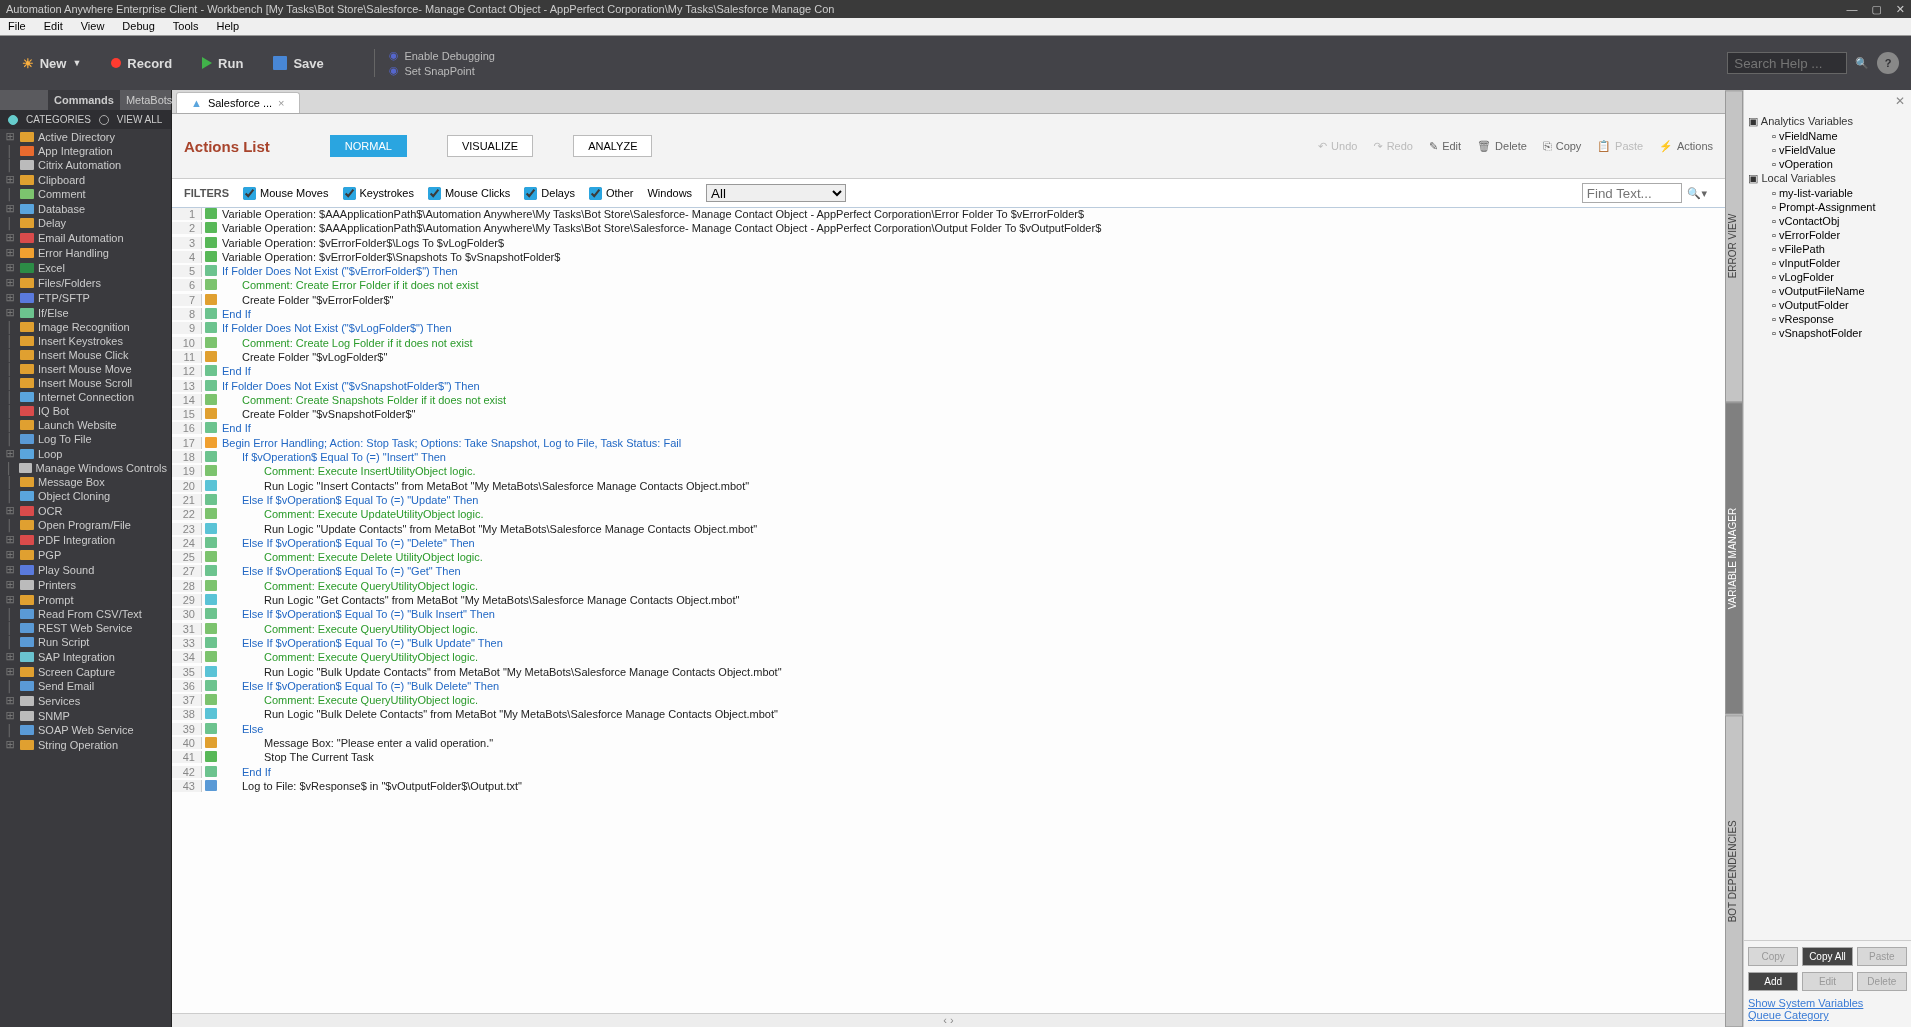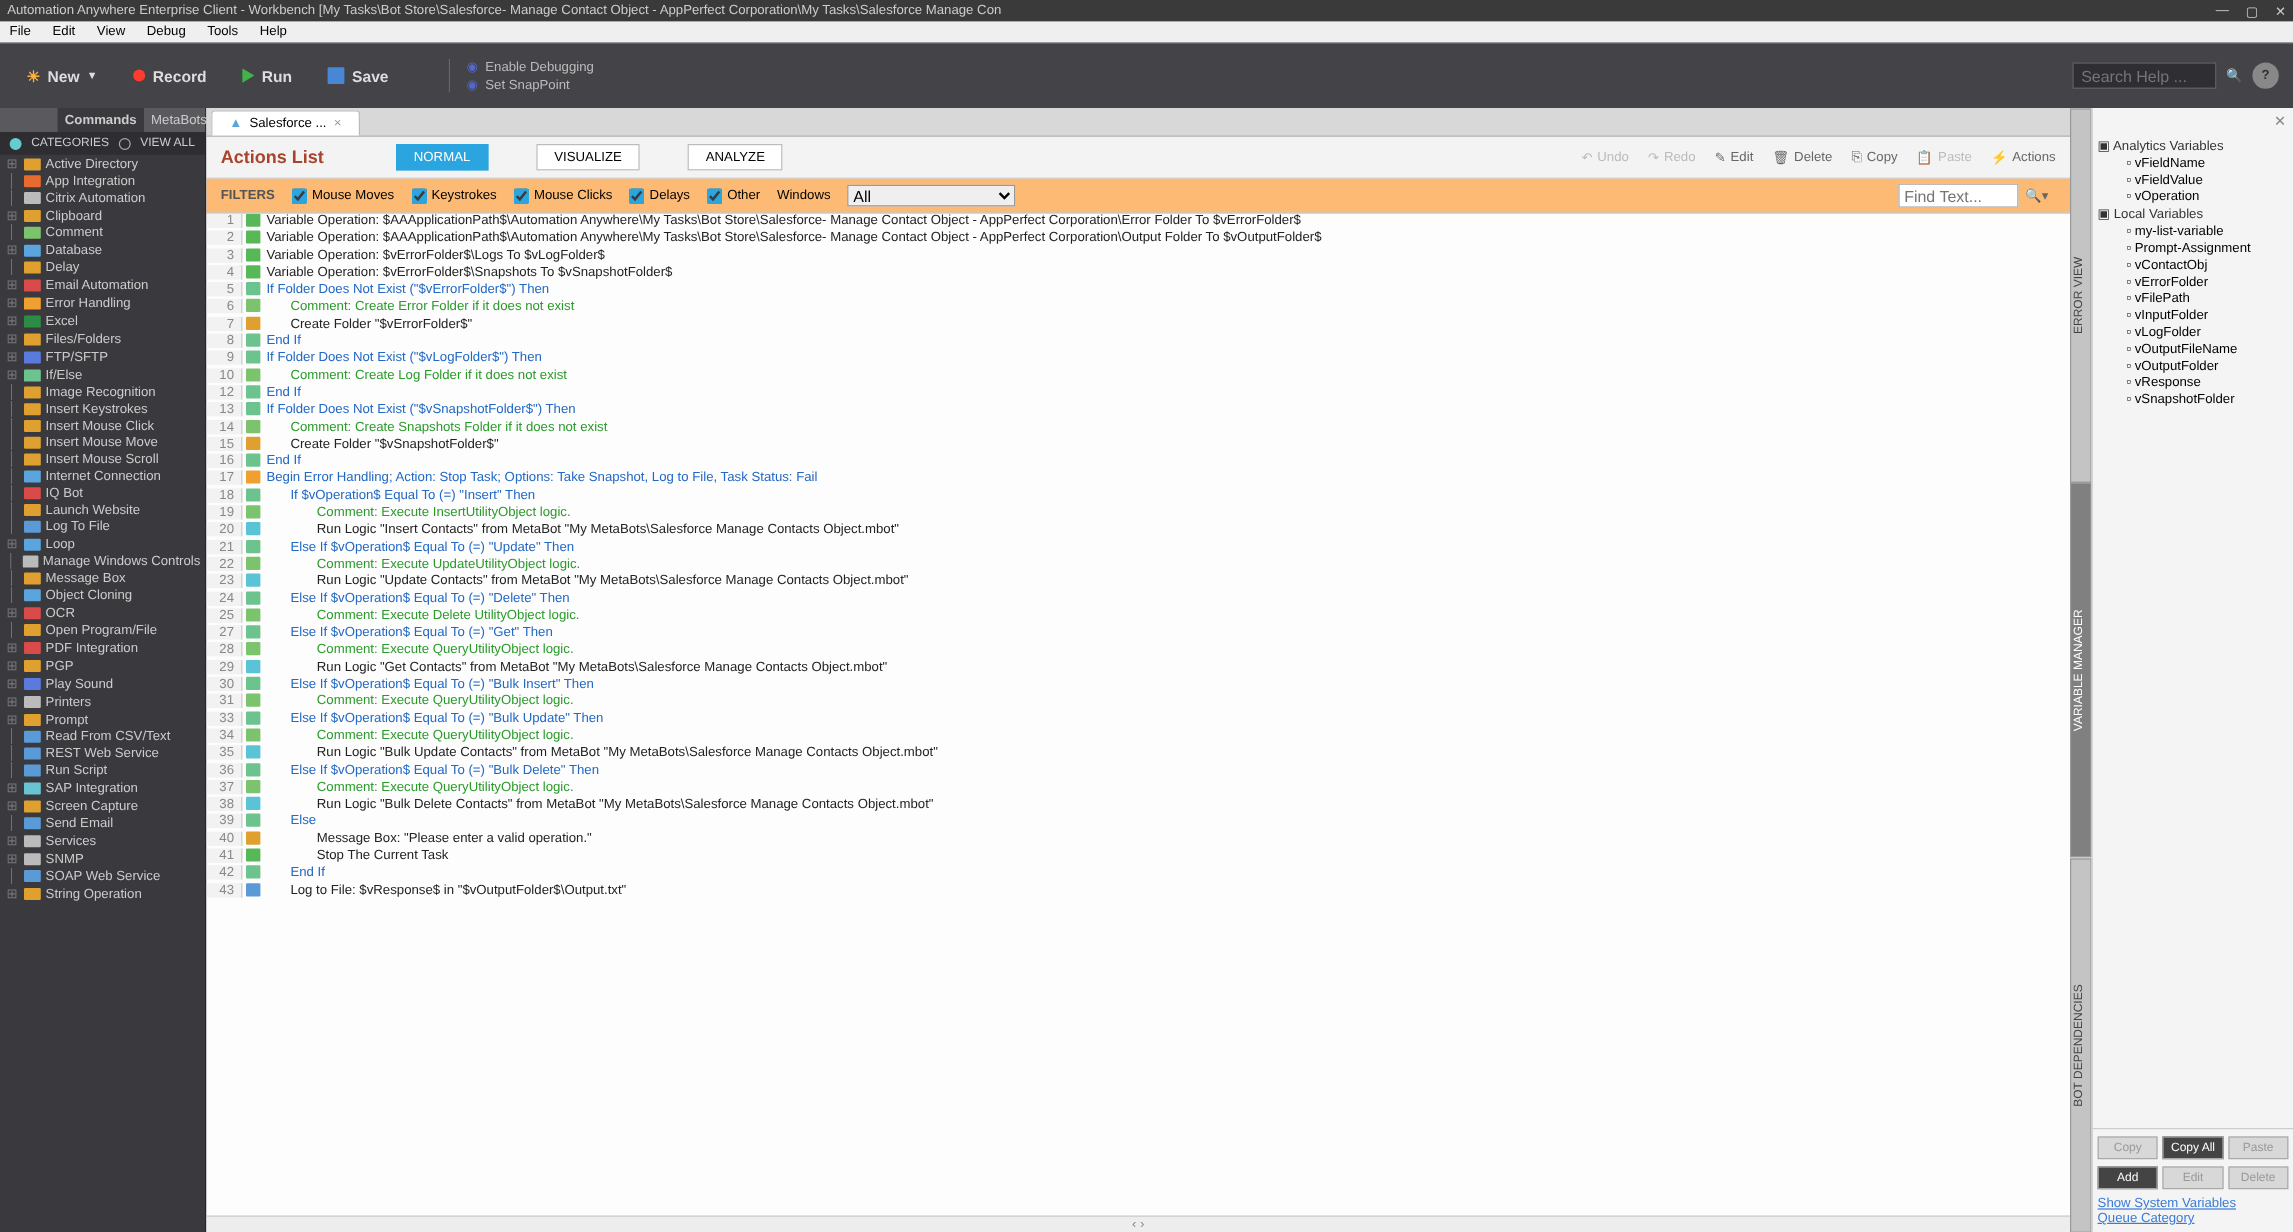--- a/index.html
+++ b/index.html
@@ -31,30 +31,30 @@
 .sidebar-sub .radio.on { background: #6cc; border-color: #6cc; }
 .sidebar-list { flex: 1; overflow-y: auto; }
 .sb-item { display: flex; align-items: center; gap: 4px; padding: 1px 4px; font-size: 11px; cursor: pointer; white-space: nowrap; }
 .sb-item .tree { color: #777; width: 12px; text-align: center; }
 .sb-icon { width: 14px; height: 10px; display: inline-block; border-radius: 1px; }
 
 .center { flex: 1; background: #e9e9e9; overflow: hidden; display: flex; flex-direction: column; }
 .doc-tabs { display: flex; background: #d8d8d8; border-bottom: 1px solid #aaa; padding: 2px 4px 0 4px; }
 .doc-tab { background: #fff; padding: 4px 14px; border: 1px solid #bbb; border-bottom: none; border-radius: 3px 3px 0 0; display: flex; align-items: center; gap: 6px; font-size: 11px; }
 .doc-tab .x { color: #999; cursor: pointer; }
-.al-head { display: flex; align-items: center; padding: 6px 12px; background: #f3f3f3; border-bottom: 1px solid #ccc; }
+.al-head { display: flex; align-items: center; padding: 21px 12px; background: #f3f3f3; border-bottom: 1px solid #ccc; }
 .al-title { color: #a8442c; font-weight: bold; font-size: 15px; margin-right: 20px; }
 .mode-tabs { display: flex; margin-left: 0; }
 .mode-tab { padding: 4px 14px; border: 1px solid #bbb; background: #fff; font-size: 11px; cursor: pointer; margin-left: 40px; }
 .mode-tab.active { background: #2aa5e0; color: #fff; border-color: #2aa5e0; }
 .al-right { margin-left: auto; display: flex; gap: 16px; align-items: center; color: #666; }
 .al-btn { display: flex; align-items: center; gap: 4px; cursor: pointer; font-size: 11px; }
 .al-btn.dis { color: #bbb; }
 
-.filter-bar { display: flex; align-items: center; padding: 4px 12px; background: #fdba74; border-bottom: 1px solid #bcd; gap: 14px; }
+.filter-bar { display: flex; align-items: center; padding: 4px 12px; background: #ffffff; border-bottom: 1px solid #bcd; gap: 14px; }
 .filter-bar .lbl { font-weight: bold; color: #555; }
 .filter-bar label { display: flex; align-items: center; gap: 4px; }
 .filter-bar input[type=checkbox] { accent-color: #2aa5e0; }
 .filter-bar select { width: 140px; height: 18px; border: 1px solid #999; }
 .find-wrap { margin-left: auto; display: flex; align-items: center; }
 .find-wrap input { width: 100px; height: 20px; border: 1px solid #aaa; padding: 0 4px; }
 
 .code-body { display: flex; flex: 1; overflow: hidden; }
 .code-lines { flex: 1; overflow: auto; font-family: Tahoma, sans-serif; font-size: 11px; background: #fdfdfd; }
 .code-row { display: flex; align-items: flex-start; height: 14.3px; white-space: nowrap; }
@@ -497,20 +497,27 @@
             <span class="tx c-blue ">If Folder Does Not Exist ("$vLogFolder$")  Then</span>
           </div>
           <div class="code-row">
             <span class="ln">10</span>
             <span class="licon">
               <span class="sq" style="background:#7cc36e"></span>
             </span>
             <span class="tx c-green ind1">Comment: Create Log Folder if it does not exist</span>
           </div>
           <div class="code-row">
+            <span class="ln">11</span>
+            <span class="licon">
+              <span class="sq" style="background:#e0a030"></span>
+            </span>
+            <span class="tx c-black ind1">Create Folder "$vLogFolder$"</span>
+          </div>
+          <div class="code-row">
             <span class="ln">12</span>
             <span class="licon">
               <span class="sq" style="background:#6cc38e"></span>
             </span>
             <span class="tx c-blue ">End If</span>
           </div>
           <div class="code-row">
             <span class="ln">13</span>
             <span class="licon">
               <span class="sq" style="background:#6cc38e"></span>

